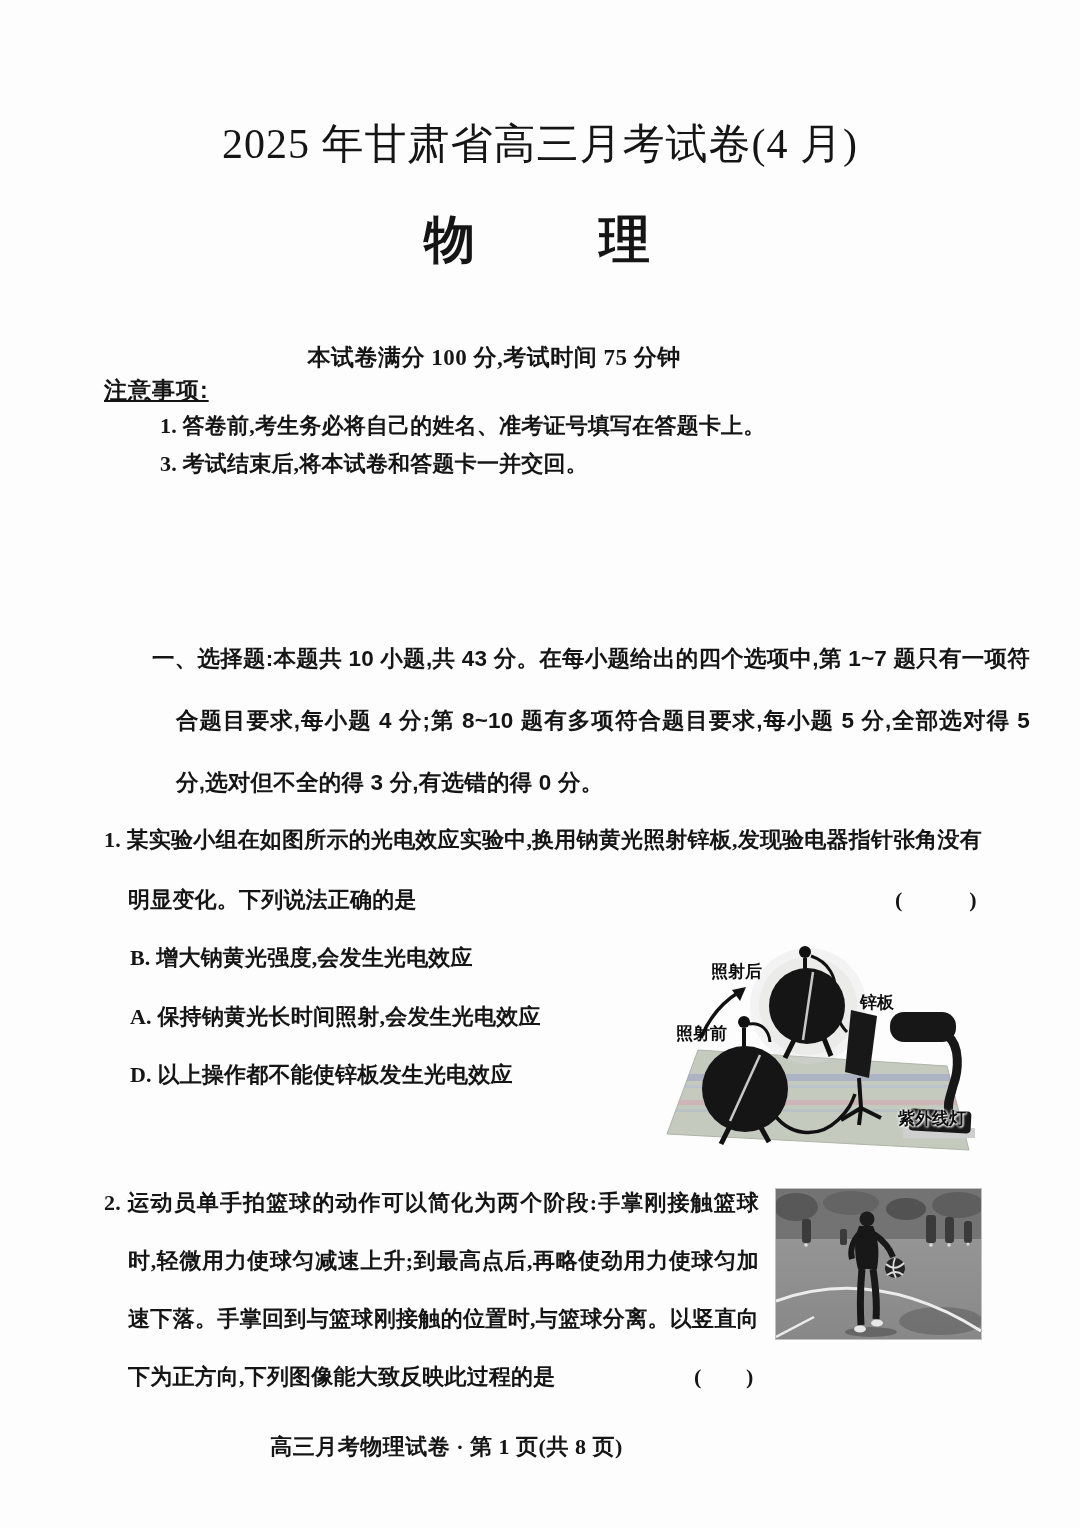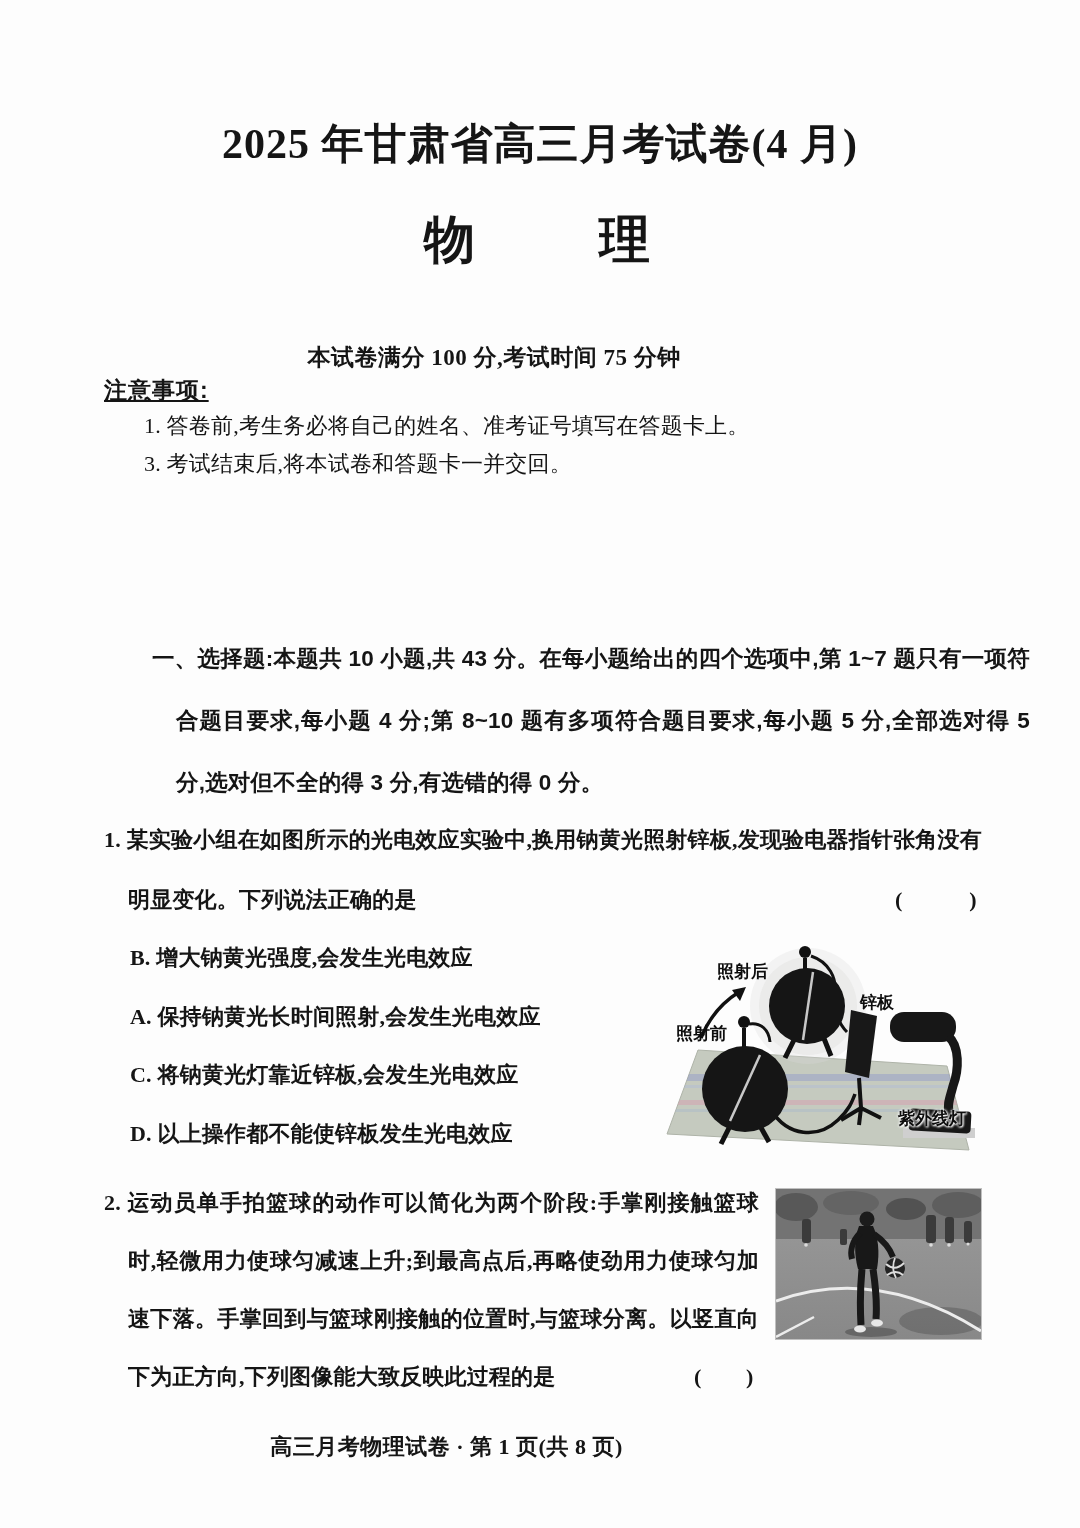--- a/index.html
+++ b/index.html
@@ -6,34 +6,34 @@
   body{
     width:1080px;height:1528px;position:relative;overflow:hidden;
     background:#fdfdfd;color:#151515;
     font-family:"Liberation Serif",serif;
   }
   .abs{position:absolute;}
   .hei{font-family:"Liberation Sans",sans-serif;font-weight:700;}
 
   #page-title{
     top:116px;left:0;width:1080px;text-align:center;
-    font-size:42px;font-weight:700;letter-spacing:1px;white-space:nowrap;
+    font-size:42px;font-weight:400;letter-spacing:1px;white-space:nowrap;
   }
   #subject{
     top:212px;left:424px;width:226px;display:flex;justify-content:space-between;
     font-size:51px;font-weight:800;line-height:56px;
   }
   #exam-info{
     top:342px;left:0;width:988px;text-align:center;
     font-size:23px;font-weight:700;letter-spacing:0.5px;
   }
   #notice-heading{top:375px;left:104px;font-size:23px;letter-spacing:1px;text-decoration:underline;}
   #notice{
-    top:407px;left:104px;width:874px;
-    font-size:22px;line-height:38px;font-weight:400;letter-spacing:0.2px;
+    top:407px;left:120px;width:874px;
+    font-size:22px;line-height:38px;font-weight:700;letter-spacing:0.2px;
     text-align:justify;
   }
   #notice p{margin:0;text-indent:40px;}
   #section-heading{
     top:628px;left:104px;width:854px;padding-left:24px;text-indent:-24px;
     font-size:22.5px;line-height:62px;letter-spacing:0.2px;text-align:justify;margin-left:48px;
   }
   .qpara{
     font-size:22px;line-height:60px;font-weight:600;letter-spacing:0.2px;
     text-align:justify;
@@ -84,21 +84,20 @@
 <div class="abs hei" id="section-heading">一、选择题:本题共 10 小题,共 43 分。在每小题给出的四个选项中,第 1~7 题只有一项符合题目要求,每小题 4 分;第 8~10 题有多项符合题目要求,每小题 5 分,全部选对得 5 分,选对但不全的得 3 分,有选错的得 0 分。</div>
 
 <div class="abs qpara" id="q1">
   <span>1. 某实验小组在如图所示的光电效应实验中,换用钠黄光照射锌板,发现验电器指针张角没有明显变化。下列说法正确的是</span>
   <span id="q1-brackets">(　　　)</span>
 </div>
 
 <div class="abs" id="q1-options">
   <div>B. 增大钠黄光强度,会发生光电效应</div>
   <div>A. 保持钠黄光长时间照射,会发生光电效应</div>
-  <div>C. 将钠黄光灯靠近锌板,会发生光电效应</div>
   <div>D. 以上操作都不能使锌板发生光电效应</div>
 </div>
 
 <div class="abs" id="figure1">
   <svg width="332" height="233" viewBox="0 0 332 233">
     <defs>
       <clipPath id="matclip">
           <polygon points="45,118 294,134 316,218 14,202"></polygon>
         </clipPath>
     </defs>
@@ -147,21 +146,21 @@
       <path d="M 208,176 L 188,188 M 208,176 L 228,186 M 208,176 L 206,193" stroke="#111" stroke-width="4" fill="none"></path>
     </g>
 
     <g>
       <rect x="237" y="80" width="66" height="30" rx="14" fill="#171717"></rect>
       <path d="M 295,104 C 307,114 306,138 300,154 C 297,166 294,172 296,179" fill="none" stroke="#171717" stroke-width="9"></path>
       <rect x="250" y="196" width="72" height="10" fill="#cfcfcf"></rect>
       <rect x="256" y="178" width="62" height="22" rx="4" fill="#171717" transform="rotate(3 287 189)"></rect>
     </g>
   </svg>
-  <div class="fig-label" id="fig1-label-after" style="left:64px;top:31px;">照射后</div>
+  <div class="fig-label" id="fig1-label-after" style="left:58px;top:31px;">照射后</div>
   <div class="fig-label" id="fig1-label-before" style="left:23px;top:93px;">照射前</div>
   <div class="fig-label" id="fig1-label-zinc" style="left:207px;top:62px;">锌板</div>
   <div class="fig-label" id="fig1-label-uv" style="left:245px;top:150px;margin-top:28px;">紫外线灯</div>
 </div>
 
 <div class="abs qpara" id="q2">
   <span class="photo-frame">
     <svg width="205" height="150" viewBox="0 0 205 150">
       <defs>
         <linearGradient id="courtg" x1="0" y1="0" x2="0" y2="1">

